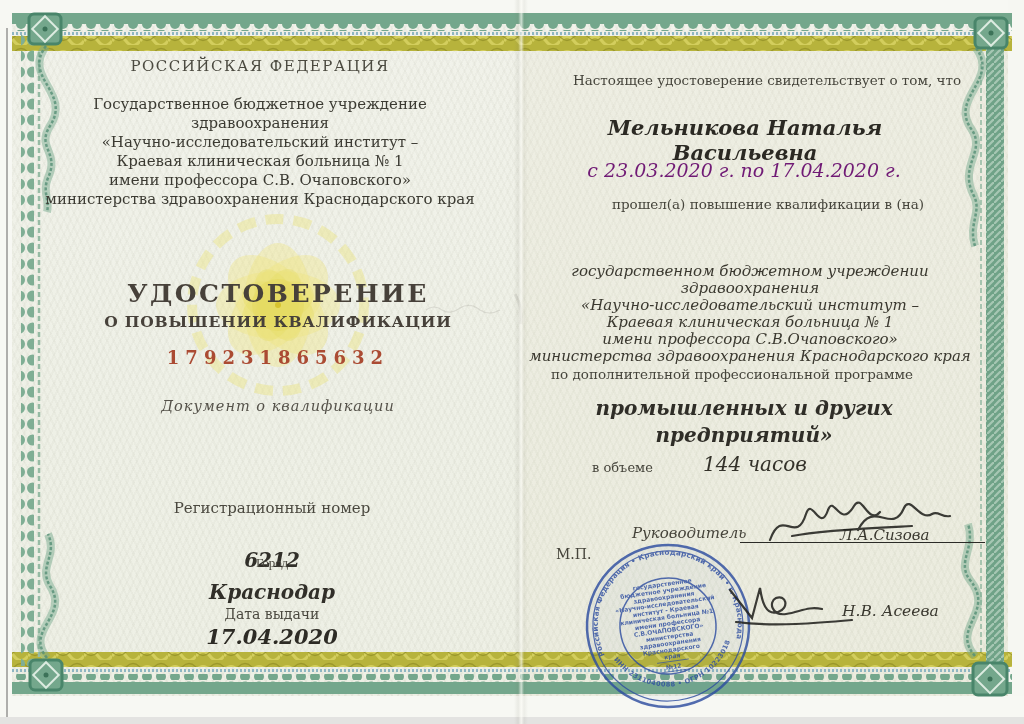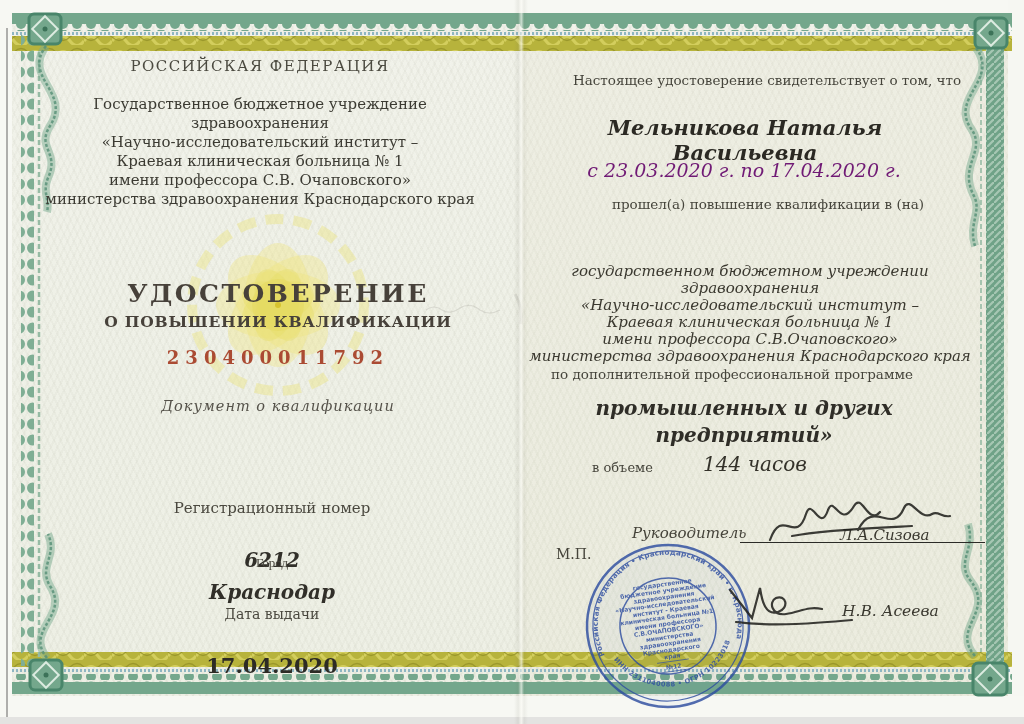--- a/index.html
+++ b/index.html
@@ -25,21 +25,21 @@
   .l-issuer{left:40px;top:95px;width:440px;font-size:15px;line-height:19px;color:#3b3a32;}
   .l-title{left:78px;top:279px;width:400px;font-size:25px;font-weight:bold;letter-spacing:2.5px;color:#47413a;}
   .l-subtitle{left:78px;top:312px;width:400px;font-size:15.5px;font-weight:bold;letter-spacing:.8px;color:#47413a;}
   .l-number{left:78px;top:347px;width:400px;font-size:18px;font-weight:bold;letter-spacing:6px;color:#ab4b33;}
   .l-doctype{left:78px;top:398px;width:400px;font-size:14.5px;font-style:italic;letter-spacing:1px;color:#55524a;}
   .l-reg-label{left:72px;top:499px;width:400px;font-size:15px;color:#4a483f;}
   .l-reg-value{left:72px;top:548px;width:400px;font-size:20px;font-weight:bold;font-style:italic;color:#312f29;}
   .l-city-label{left:72px;top:555px;width:400px;font-size:13px;color:#4a483f;font-family:Liberation Serif, serif;}
   .l-city-value{left:72px;top:580px;width:400px;font-size:20px;font-weight:bold;font-style:italic;color:#312f29;}
   .l-date-label{left:72px;top:606px;width:400px;font-size:14px;color:#4a483f;}
-  .l-date-value{left:72px;top:624px;width:400px;font-size:21px;font-weight:bold;color:#2d2b25;margin-top:29px;}
+  .l-date-value{left:72px;top:624px;width:400px;font-size:21px;font-weight:bold;font-style:italic;color:#2d2b25;}
   .r-intro{left:562px;top:72px;width:410px;font-size:13.5px;color:#45443b;}
   .r-name{left:545px;top:115px;width:400px;font-size:21px;font-weight:bold;font-style:italic;color:#2b2923;}
   .r-period{left:544px;top:159px;width:400px;font-size:19px;font-style:italic;color:#701a75;}
   .r-action{left:568px;top:196px;width:400px;font-size:13.5px;color:#45443b;}
   .r-inst{left:520px;top:235px;width:460px;font-size:15px;line-height:17px;font-style:italic;color:#3a382f;margin-top:28px;}
   .r-proglabel{left:532px;top:366px;width:400px;font-size:13.5px;color:#45443b;}
   .r-prog{left:544px;top:395px;width:400px;font-size:20px;line-height:27px;font-weight:bold;font-style:italic;color:#2f2d27;}
   .r-vol-label{left:592px;top:460px;font-size:13px;color:#45443b;}
   .r-vol-value{left:690px;top:452px;width:130px;font-size:20px;font-style:italic;color:#34322a;}
   .r-role{left:632px;top:524px;font-size:15px;font-style:italic;color:#45433a;}
@@ -167,21 +167,21 @@
 <div class="t c l-fed">РОССИЙСКАЯ ФЕДЕРАЦИЯ</div>
 <div class="t c l-issuer">
   <div>Государственное бюджетное учреждение здравоохранения</div>
   <div>«Научно-исследовательский институт –</div>
   <div>Краевая клиническая больница № 1</div>
   <div>имени профессора С.В. Очаповского»</div>
   <div>министерства здравоохранения Краснодарского края</div>
 </div>
 <div class="t c l-title">УДОСТОВЕРЕНИЕ</div>
 <div class="t c l-subtitle">О ПОВЫШЕНИИ КВАЛИФИКАЦИИ</div>
-<div class="t c l-number">230400011792</div>
+<div class="t c l-number">179231865632</div>
 <div class="t c l-doctype">Документ о квалификации</div>
 <div class="t c l-reg-label">Регистрационный номер</div>
 <div class="t c l-reg-value">6212</div>
 <div class="t c l-city-label">Город</div>
 <div class="t c l-city-value">Краснодар</div>
 <div class="t c l-date-label">Дата выдачи</div>
 <div class="t c l-date-value">17.04.2020</div>
 
 <div class="t c r-intro">Настоящее удостоверение свидетельствует о том, что</div>
 <div class="t c r-name">Мельникова Наталья Васильевна</div>

